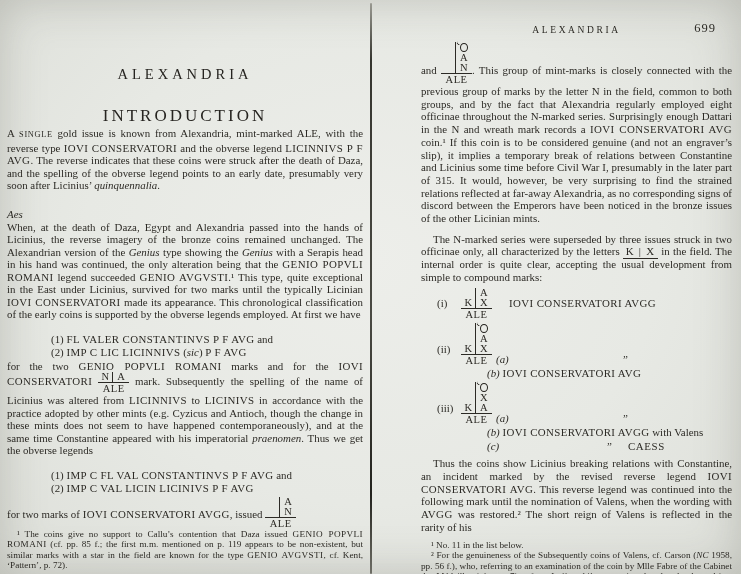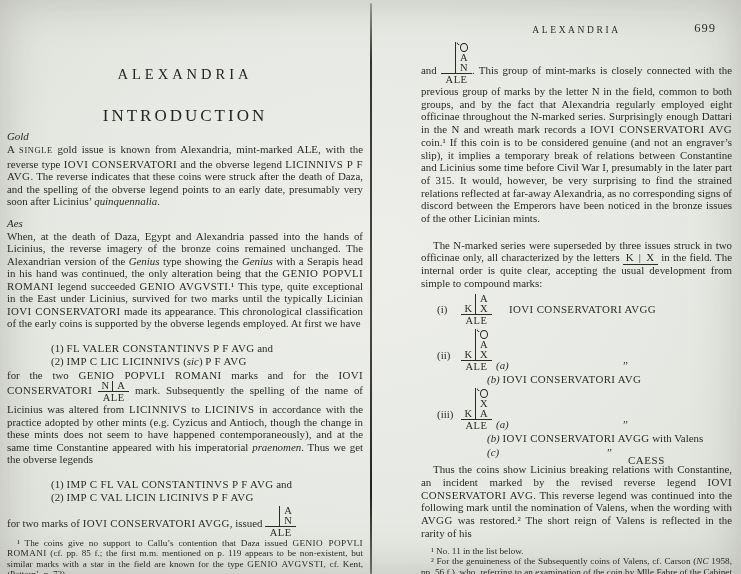--- a/index.html
+++ b/index.html
@@ -17,32 +17,32 @@
   .body{font-size:10.9px;line-height:12.5px;}
   .pageR .body{line-height:12.7px;}
   .ind{text-indent:12px;}
   .i{font-style:italic;}
   .lg{letter-spacing:0.4px;}
   .sc{font-size:8.3px;letter-spacing:0.7px;}
   .kx{border-bottom:1px solid #2c2a25;padding:0 3px 1px 3px;letter-spacing:1px;}
   .title{margin:66px 0 0;text-align:center;font-size:14.5px;font-weight:normal;letter-spacing:4px;color:#262420;}
   .intro{margin:23px 0 0;text-align:center;font-size:17px;font-weight:normal;letter-spacing:3px;color:#262420;}
   .subhead{margin-top:4px;font-style:italic;font-size:10.9px;}
-  .mt{margin-top:9px;font-style:italic;}
+  .mt{margin-top:16px;font-style:italic;}
   .p1{margin-top:1px;}
   .llist{margin-top:12px;padding-left:44px;font-size:10.9px;line-height:13px;}
   .pnamely{margin-top:2px;}
   .fnL{margin-top:0;}
   .footnote{font-size:9.2px;line-height:10.6px;text-indent:10px;}
   
   .rhead{position:relative;margin-top:25px;height:14px;}
   .rhtitle{display:block;text-align:center;font-size:9.5px;letter-spacing:2.6px;}
   .pagenum{position:absolute;right:16px;top:-4px;font-size:12.5px;letter-spacing:1px;}
   .pgroup{margin-top:3px;}
-  .psup{margin-top:14px;}
+  .psup{margin-top:8px;}
   .pthus{margin-top:5px;}
   .fns{margin-top:6px;}
   
   .mm{display:inline-block;font-size:10.5px;line-height:10px;text-align:center;vertical-align:baseline;}
   .mrow{display:flex;}
   .ml{display:inline-block;min-width:11px;text-align:right;padding-right:3px;}
   .mr{display:inline-block;border-left:1px solid #2c2a25;padding-left:4px;min-width:12px;text-align:left;}
   .mbase{display:block;border-top:1px solid #2c2a25;padding:1px 1px 0;letter-spacing:0.5px;text-align:center;}
   .wreath{display:inline-block;width:6px;height:7px;border:1.7px solid #24221e;border-radius:50%;position:relative;top:1px;}
   .wreath::before{content:'';position:absolute;left:-4px;top:-4px;width:4px;height:4px;
@@ -50,32 +50,31 @@
   
   .issues{margin-top:4px;font-size:10.9px;}
   .issue{display:flex;align-items:flex-end;position:relative;margin:3px 0 0 16px;line-height:12px;}
   .inum{width:24px;padding-bottom:11px;}
   .off{margin-left:4px;padding-bottom:1px;}
   .ileg{padding-bottom:11px;margin-left:17px;letter-spacing:0.4px;}
   .ditto{position:absolute;left:186px;bottom:1px;font-size:11px;}
   .subline{margin:1px 0 0 66px;position:relative;line-height:12.6px;}
   .ileg2{letter-spacing:0.4px;}
   .ditto2{position:absolute;left:120px;top:0;font-size:11px;}
-  .caess{position:absolute;left:141px;top:8px;letter-spacing:0.6px;}
+  .caess{position:absolute;left:141px;top:0;letter-spacing:0.6px;}
 </style>
 </head>
 <body>
 
 <div class="scan">
   <div class="gutter"></div>
 
   <div class="page pageL">
     <h1 class="title">ALEXANDRIA</h1>
     <h2 class="intro">INTRODUCTION</h2>
-    <div class="subhead">Gold</div>
     <p class="body just p1"><span>A </span><span class="sc">SINGLE</span><span> gold issue is known from Alexandria, mint-marked ALE, with the reverse type </span><span class="lg">IOVI CONSERVATORI</span><span> and the obverse legend </span><span class="lg">LICINNIVS P F AVG</span><span>. The reverse indicates that these coins were struck after the death of Daza, and the spelling of the obverse legend points to an early date, presumably very soon after Licinius’ </span><span class="i">quinquennalia</span><span>.</span></p>
     <div class="subhead mt">Aes</div>
     <p class="body just p1"><span>When, at the death of Daza, Egypt and Alexandria passed into the hands of Licinius, the reverse imagery of the bronze coins remained unchanged. The Alexandrian version of the </span><span class="i">Genius</span><span> type showing the </span><span class="i">Genius</span><span> with a Serapis head in his hand was continued, the only alteration being that the </span><span class="lg">GENIO POPVLI ROMANI</span><span> legend succeeded </span><span class="lg">GENIO AVGVSTI</span><span>.¹ This type, quite exceptional in the East under Licinius, survived for two marks until the typically Licinian </span><span class="lg">IOVI CONSERVATORI</span><span> made its appearance. This chronological classification of the early coins is supported by the obverse legends employed. At first we have</span></p>
     <div class="llist">
       <div class="lline"><span>(1) </span><span class="lg">FL VALER CONSTANTINVS P F AVG</span><span> and</span></div>
       <div class="lline"><span>(2) </span><span class="lg">IMP C LIC LICINNIVS</span><span> (</span><span class="i">sic</span><span>) </span><span class="lg">P F AVG</span></div>
     </div>
     <p class="body just p1"><span>for the two </span><span class="lg">GENIO POPVLI ROMANI</span><span> marks and for the </span><span class="lg">IOVI CONSERVATORI</span><span> </span><span class="mm" style="vertical-align: -7px;"><span class="mrow">
             <span class="ml">N</span>
             <span class="mr">A</span>

